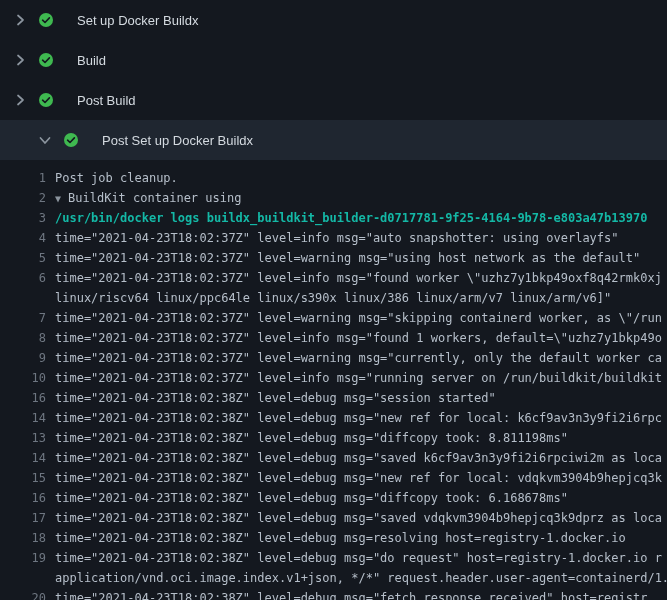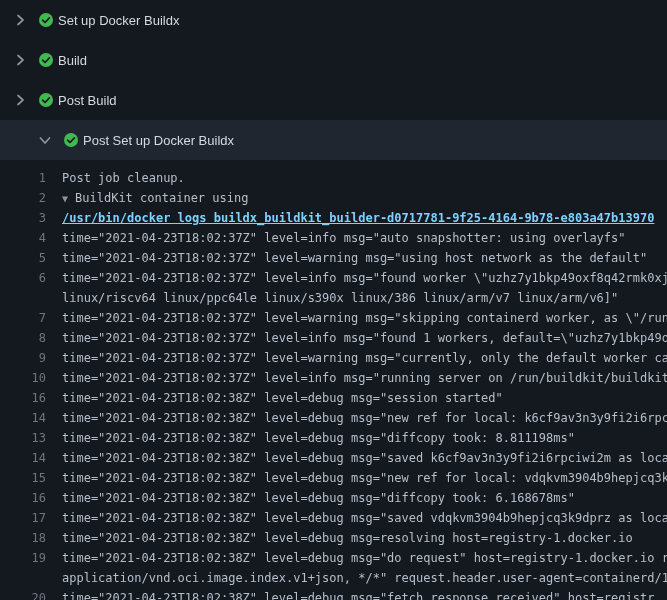--- a/index.html
+++ b/index.html
@@ -30,21 +30,21 @@
     flex: none;
   }
   .chev svg { display: block; }
   .step.expanded .chev svg { transform: rotate(90deg); }
   .check {
     width: 16px; height: 16px;
     margin-left: 10px;
     flex: none;
   }
   .check svg { display: block; }
-  .step-label { margin-left: 4px; }
+  .step-label { margin-left: 23px; }
 
   
   .log {
     padding-top: 8px;
     font-family: "DejaVu Sans Mono", "Liberation Mono", monospace;
     font-size: 12px;
   }
   .log-line {
     display: flex;
     height: 20px;
@@ -53,22 +53,22 @@
     color: #b6bfca;
   }
   .ln {
     width: 46px;
     flex: none;
     text-align: right;
     color: #6e7681;
     cursor: pointer;
     user-select: none;
   }
-  .lt { margin-left: 16px; flex: none; }
-  .log-line.command .lt { color: #7dd3fc; font-weight: bold; text-decoration: underline; }
+  .lt { margin-left: 9px; flex: none; }
+  .log-line.command .lt { color: #14b8a6; font-weight: bold; }
   .caret {
     color: #8b949e;
     font-size: 10px;
     margin-right: 7px;
     cursor: pointer;
     display: inline-block;
   }
 </style>
 </head>
 <body>

